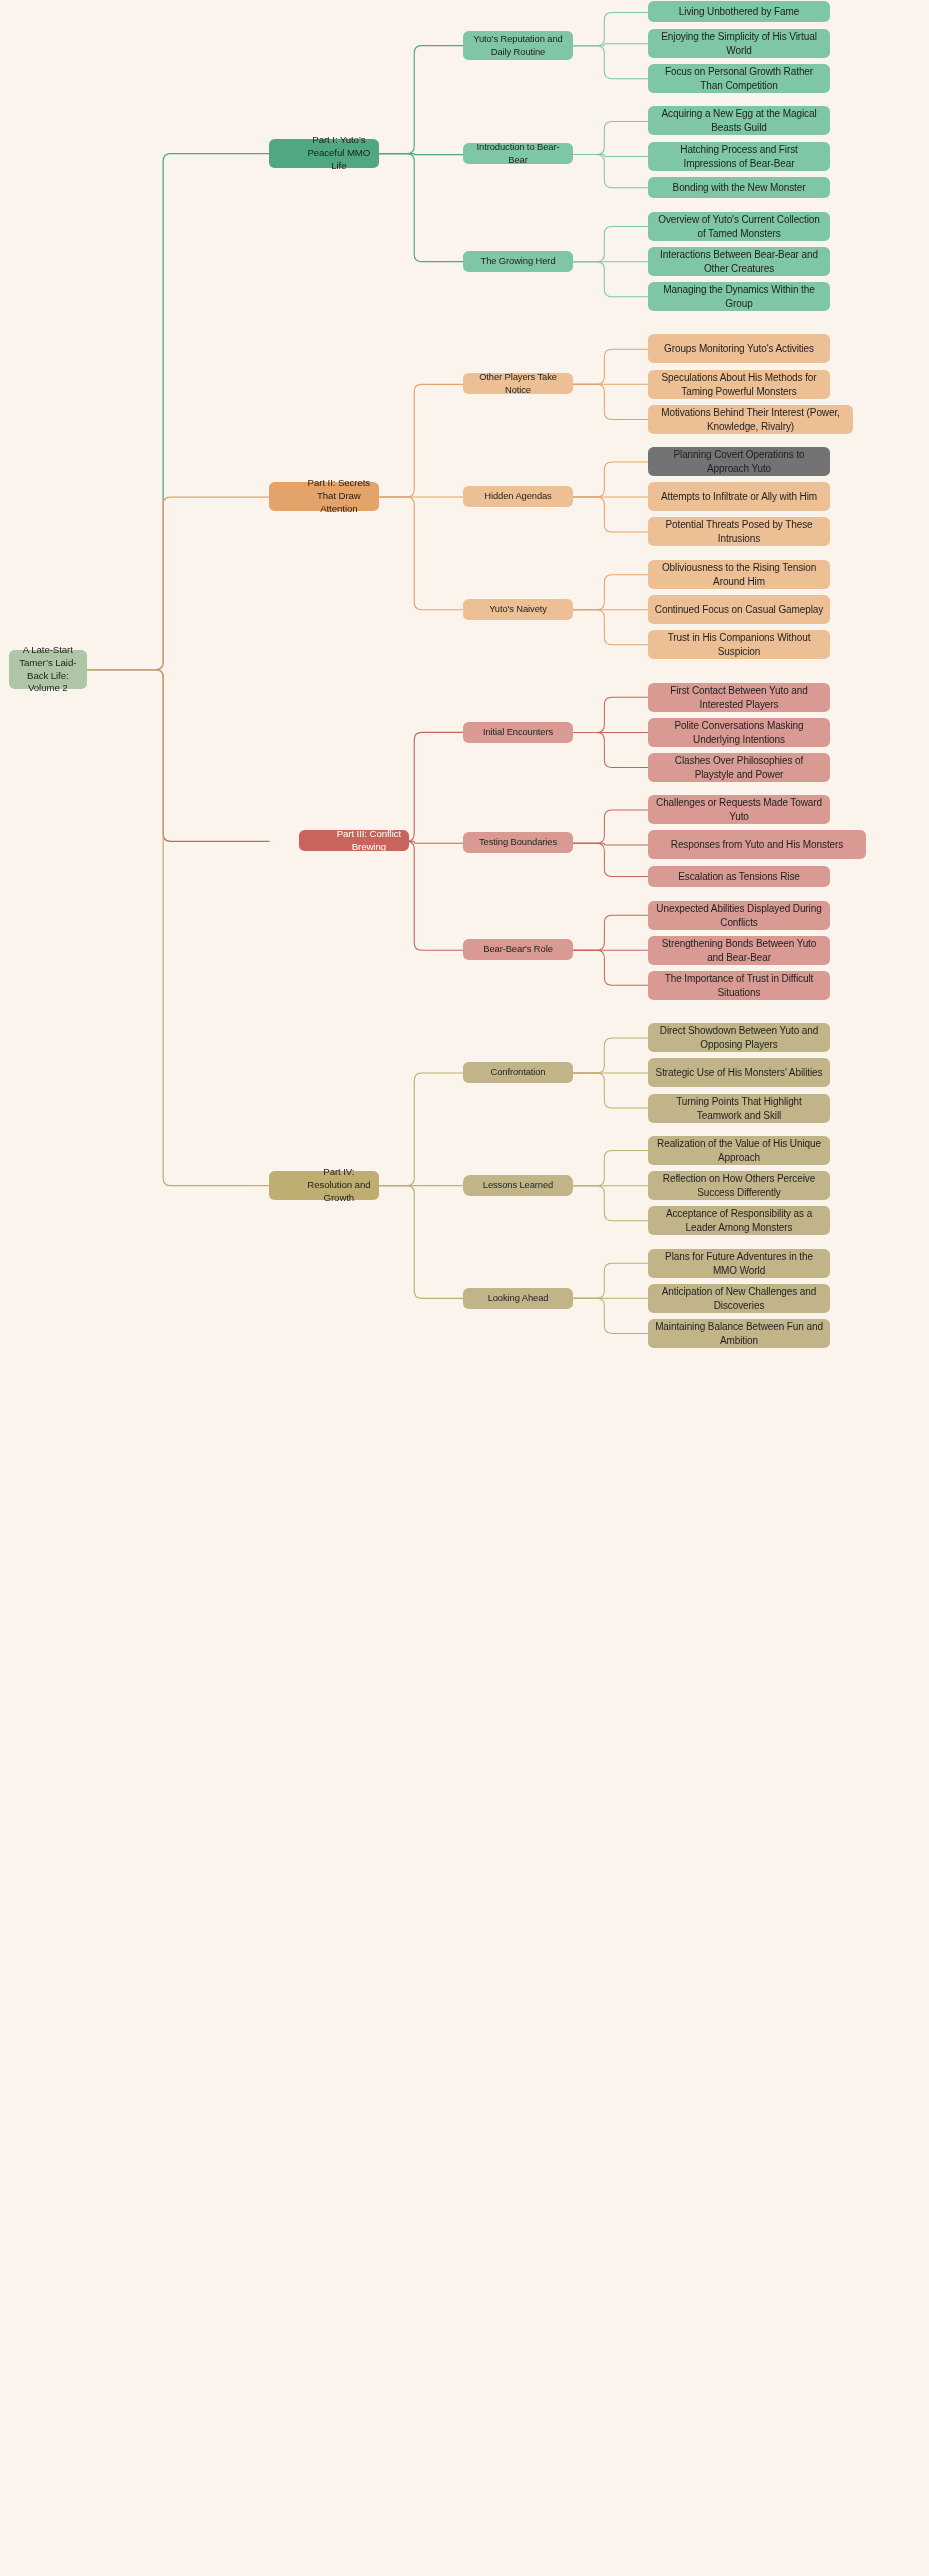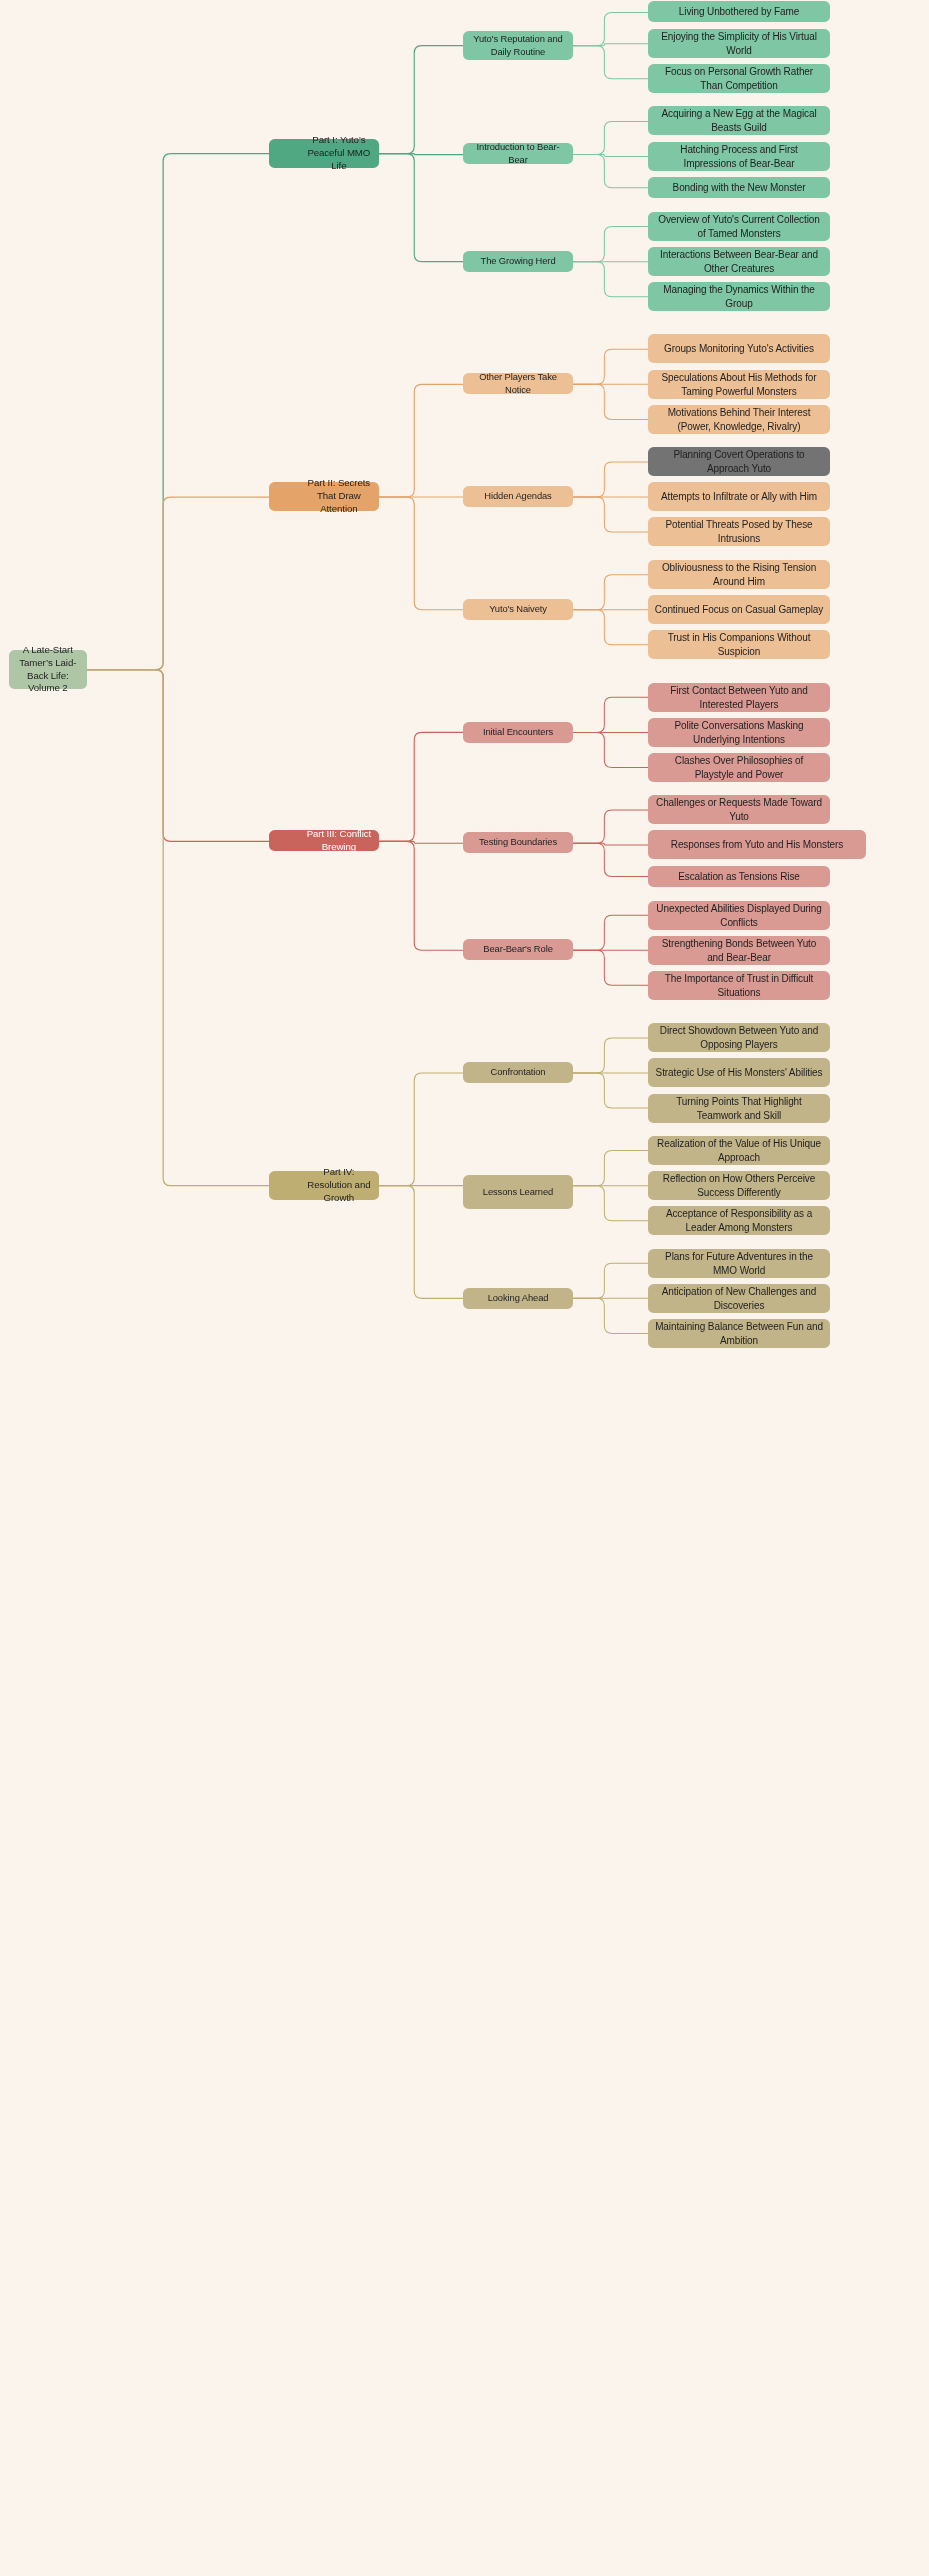--- a/index.html
+++ b/index.html
@@ -24,21 +24,21 @@
     padding:3.8px 6.3px;
     line-height:1.32;
     color:#1f1f1f;
     letter-spacing:-0.1px;
   }
   .node span{display:block;width:100%;}
   .n-root{font-size:9.7px;}
   .n-l1{font-size:9.7px;padding-left:36px;}
   .n-l2{font-size:9.4px;}
   .n-l3{font-size:10px;}
-  .white-text{color:#ffffff;}
+  .white-text{color:#ffffff;margin-left:30px;}
 </style>
 </head>
 <body>
 
 <div id="mindmap">
   <svg class="links" id="link-layer" viewBox="0 0 1484 4113" width="929" height="2576">
       <path d="M 915 72 L 953.4 72 Q 965.4 72 965.4 60 L 965.4 31 Q 965.4 19 977.4 19 L 1035 19" fill="none" stroke="#7ec6a4" stroke-width="1.6" stroke-linecap="round"></path>
       <path d="M 915 72 L 963.9 72 Q 965.4 72 965.4 70.5 L 965.4 70.5 Q 965.4 69 966.9 69 L 1035 69" fill="none" stroke="#7ec6a4" stroke-width="1.6" stroke-linecap="round"></path>
       <path d="M 915 72 L 953.4 72 Q 965.4 72 965.4 84 L 965.4 113 Q 965.4 125 977.4 125 L 1035 125" fill="none" stroke="#7ec6a4" stroke-width="1.6" stroke-linecap="round"></path>
       <path d="M 915 246 L 953.4 246 Q 965.4 246 965.4 234 L 965.4 205 Q 965.4 193 977.4 193 L 1035 193" fill="none" stroke="#7ec6a4" stroke-width="1.6" stroke-linecap="round"></path>
@@ -129,21 +129,21 @@
     </div>
     <div class="node node n-l1" style="left: 269px; top: 139px; width: 110px; height: 29px; background: rgb(79, 168, 130);">
       <span>Part I: Yuto's Peaceful MMO Life</span>
     </div>
     <div class="node node n-l3" style="left: 648px; top: 334px; width: 182px; height: 29px; background: rgb(237, 191, 149);">
       <span>Groups Monitoring Yuto's Activities</span>
     </div>
     <div class="node node n-l3" style="left: 648px; top: 370px; width: 182px; height: 29px; background: rgb(237, 191, 149);">
       <span>Speculations About His Methods for Taming Powerful Monsters</span>
     </div>
-    <div class="node node n-l3" style="left: 648px; top: 405px; width: 182px; height: 29px; background: rgb(237, 191, 149);">
+    <div class="node node n-l3" style="left: 648px; top: 405px; width: 205px; height: 29px; background: rgb(237, 191, 149);">
       <span>Motivations Behind Their Interest (Power, Knowledge, Rivalry)</span>
     </div>
     <div class="node node n-l2" style="left: 463px; top: 373px; width: 110px; height: 21px; background: rgb(237, 191, 149);">
       <span>Other Players Take Notice</span>
     </div>
     <div class="node node n-l3" style="left: 648px; top: 447px; width: 182px; height: 29px; background: #737373;">
       <span>Planning Covert Operations to Approach Yuto</span>
     </div>
     <div class="node node n-l3" style="left: 648px; top: 482px; width: 182px; height: 29px; background: rgb(237, 191, 149);">
       <span>Attempts to Infiltrate or Ally with Him</span>
@@ -222,21 +222,21 @@
     </div>
     <div class="node node n-l3" style="left: 648px; top: 1136px; width: 182px; height: 29px; background: rgb(194, 180, 137);">
       <span>Realization of the Value of His Unique Approach</span>
     </div>
     <div class="node node n-l3" style="left: 648px; top: 1171px; width: 182px; height: 29px; background: rgb(194, 180, 137);">
       <span>Reflection on How Others Perceive Success Differently</span>
     </div>
     <div class="node node n-l3" style="left: 648px; top: 1206px; width: 182px; height: 29px; background: rgb(194, 180, 137);">
       <span>Acceptance of Responsibility as a Leader Among Monsters</span>
     </div>
-    <div class="node node n-l2" style="left: 463px; top: 1175px; width: 110px; height: 34px; background: rgb(194, 180, 137);">
+    <div class="node node n-l2" style="left: 463px; top: 1175px; width: 110px; height: 21px; background: rgb(194, 180, 137); border-radius: 7px;">
       <span>Lessons Learned</span>
     </div>
     <div class="node node n-l3" style="left: 648px; top: 1249px; width: 182px; height: 29px; background: rgb(194, 180, 137);">
       <span>Plans for Future Adventures in the MMO World</span>
     </div>
     <div class="node node n-l3" style="left: 648px; top: 1284px; width: 182px; height: 29px; background: rgb(194, 180, 137);">
       <span>Anticipation of New Challenges and Discoveries</span>
     </div>
     <div class="node node n-l3" style="left: 648px; top: 1319px; width: 182px; height: 29px; background: rgb(194, 180, 137);">
       <span>Maintaining Balance Between Fun and Ambition</span>

